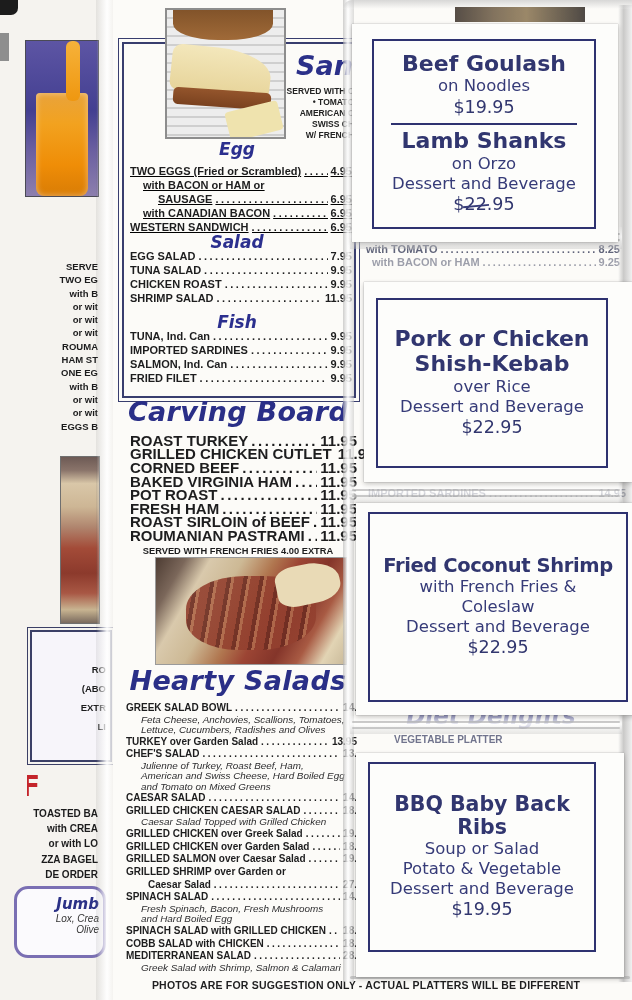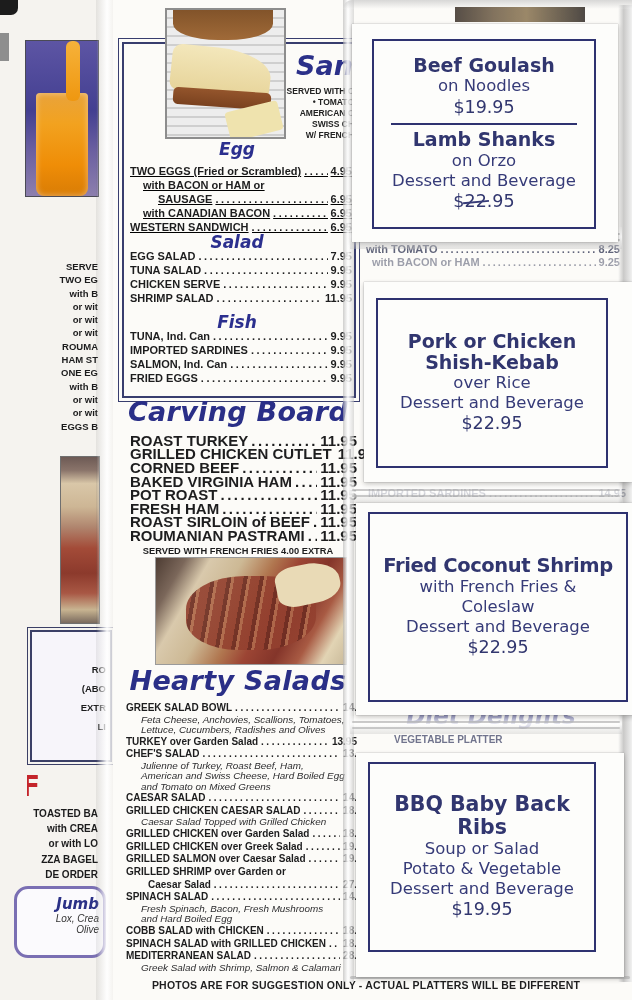--- a/index.html
+++ b/index.html
@@ -28,21 +28,21 @@
   .frag{font:700 9.5px/13.3px "Liberation Sans",sans-serif;color:#1b1b1c;text-align:right;}
   .frag div{height:13.3px;}
   .toast{font:700 10px/15.2px "Liberation Sans",sans-serif;color:#1b1b1c;text-align:right;}
   .toast div{height:15.2px;}
 
   
   .card{position:absolute;background:#fdfdfb;box-shadow:0 2px 5px rgba(0,0,0,.22),0 0 1px #9a9a9a;}
   .cborder{position:absolute;border:2px solid #2e3270;display:flex;flex-direction:column;
            align-items:center;justify-content:center;text-align:center;
            font-family:"DejaVu Sans",sans-serif;color:#363b78;}
-  .c-title{font-weight:800;font-size:19px;line-height:1.12;color:#31366f;}
+  .c-title{font-weight:800;font-size:22px;line-height:1.12;color:#31366f;}
   .c-title-sm{font-weight:800;font-size:19.5px;letter-spacing:-.4px;line-height:1.12;color:#31366f;}
   .c-sub{font-size:16.5px;line-height:1.22;}
   .c-price{font-size:17.5px;line-height:1.25;color:#32376f;}
   .divider{width:186px;height:2px;background:#2e3270;margin:5px 0 4px 0;}
   .struck{position:relative;}
   .struck::after{content:"";position:absolute;left:-2px;right:-2px;top:52%;height:1.6px;background:#363b78;transform:rotate(-5deg);}
 
   
   .under{color:#3f445f;opacity:.82;}
   .under .dots{letter-spacing:2px;}
@@ -176,21 +176,21 @@
         <span class="nm">EGG SALAD</span>
         <span class="dots"></span>
         <span class="pr">7.95</span>
       </div>
       <div class="mrow">
         <span class="nm">TUNA SALAD</span>
         <span class="dots"></span>
         <span class="pr">9.95</span>
       </div>
       <div class="mrow">
-        <span class="nm">CHICKEN SERVE</span>
+        <span class="nm">CHICKEN ROAST</span>
         <span class="dots"></span>
         <span class="pr">9.95</span>
       </div>
       <div class="mrow">
         <span class="nm">SHRIMP SALAD</span>
         <span class="dots"></span>
         <span class="pr">11.95</span>
       </div>
     </div>
 
@@ -206,21 +206,21 @@
         <span class="nm">IMPORTED SARDINES</span>
         <span class="dots"></span>
         <span class="pr">9.95</span>
       </div>
       <div class="mrow">
         <span class="nm">SALMON, Ind. Can</span>
         <span class="dots"></span>
         <span class="pr">9.95</span>
       </div>
       <div class="mrow">
-        <span class="nm">FRIED EGGS</span>
+        <span class="nm">FRIED FILET</span>
         <span class="dots"></span>
         <span class="pr">9.95</span>
       </div>
     </div>
 
   <div class="abs big-h" style="left:122px;top:398px;width:232px;">Carving Board</div>
   <div class="abs carv" style="left:130px;top:437px;width:227px;">
 
   <div class="mrow">
         <span class="nm">ROAST TURKEY</span>
@@ -316,28 +316,28 @@
       <div class="mrow">
         <span class="nm">GRILLED CHICKEN CAESAR SALAD</span>
         <span class="dots"></span>
         <span class="pr">18.</span>
       </div>
       <div class="mrow desc noprice">
         <span class="nm">Caesar Salad Topped with Grilled Chicken</span>
 
       </div>
       <div class="mrow">
+        <span class="nm">GRILLED CHICKEN over Greek Salad</span>
+        <span class="dots"></span>
+        <span class="pr">19.</span>
+      </div>
+      <div class="mrow">
         <span class="nm">GRILLED CHICKEN over Garden Salad</span>
         <span class="dots"></span>
         <span class="pr">18.</span>
-      </div>
-      <div class="mrow">
-        <span class="nm">GRILLED CHICKEN over Greek Salad</span>
-        <span class="dots"></span>
-        <span class="pr">19.</span>
       </div>
       <div class="mrow">
         <span class="nm">GRILLED SALMON over Caesar Salad</span>
         <span class="dots"></span>
         <span class="pr">19.</span>
       </div>
       <div class="mrow noprice">
         <span class="nm">GRILLED SHRIMP over Garden or</span>
 
       </div>
@@ -353,26 +353,26 @@
       </div>
       <div class="mrow desc noprice">
         <span class="nm">Fresh Spinach, Bacon, Fresh Mushrooms</span>
 
       </div>
       <div class="mrow desc noprice">
         <span class="nm">and Hard Boiled Egg</span>
 
       </div>
       <div class="mrow">
+        <span class="nm">SPINACH SALAD with GRILLED CHICKEN</span>
+        <span class="dots"></span>
+        <span class="pr">18.</span>
+      </div>
+      <div class="mrow">
         <span class="nm">COBB SALAD with CHICKEN</span>
-        <span class="dots"></span>
-        <span class="pr">18.</span>
-      </div>
-      <div class="mrow">
-        <span class="nm">SPINACH SALAD with GRILLED CHICKEN</span>
         <span class="dots"></span>
         <span class="pr">18.</span>
       </div>
       <div class="mrow">
         <span class="nm">MEDITERRANEAN SALAD</span>
         <span class="dots"></span>
         <span class="pr">28.</span>
       </div>
       <div class="mrow desc noprice">
         <span class="nm">Greek Salad with Shrimp, Salmon &amp; Calamari</span>

